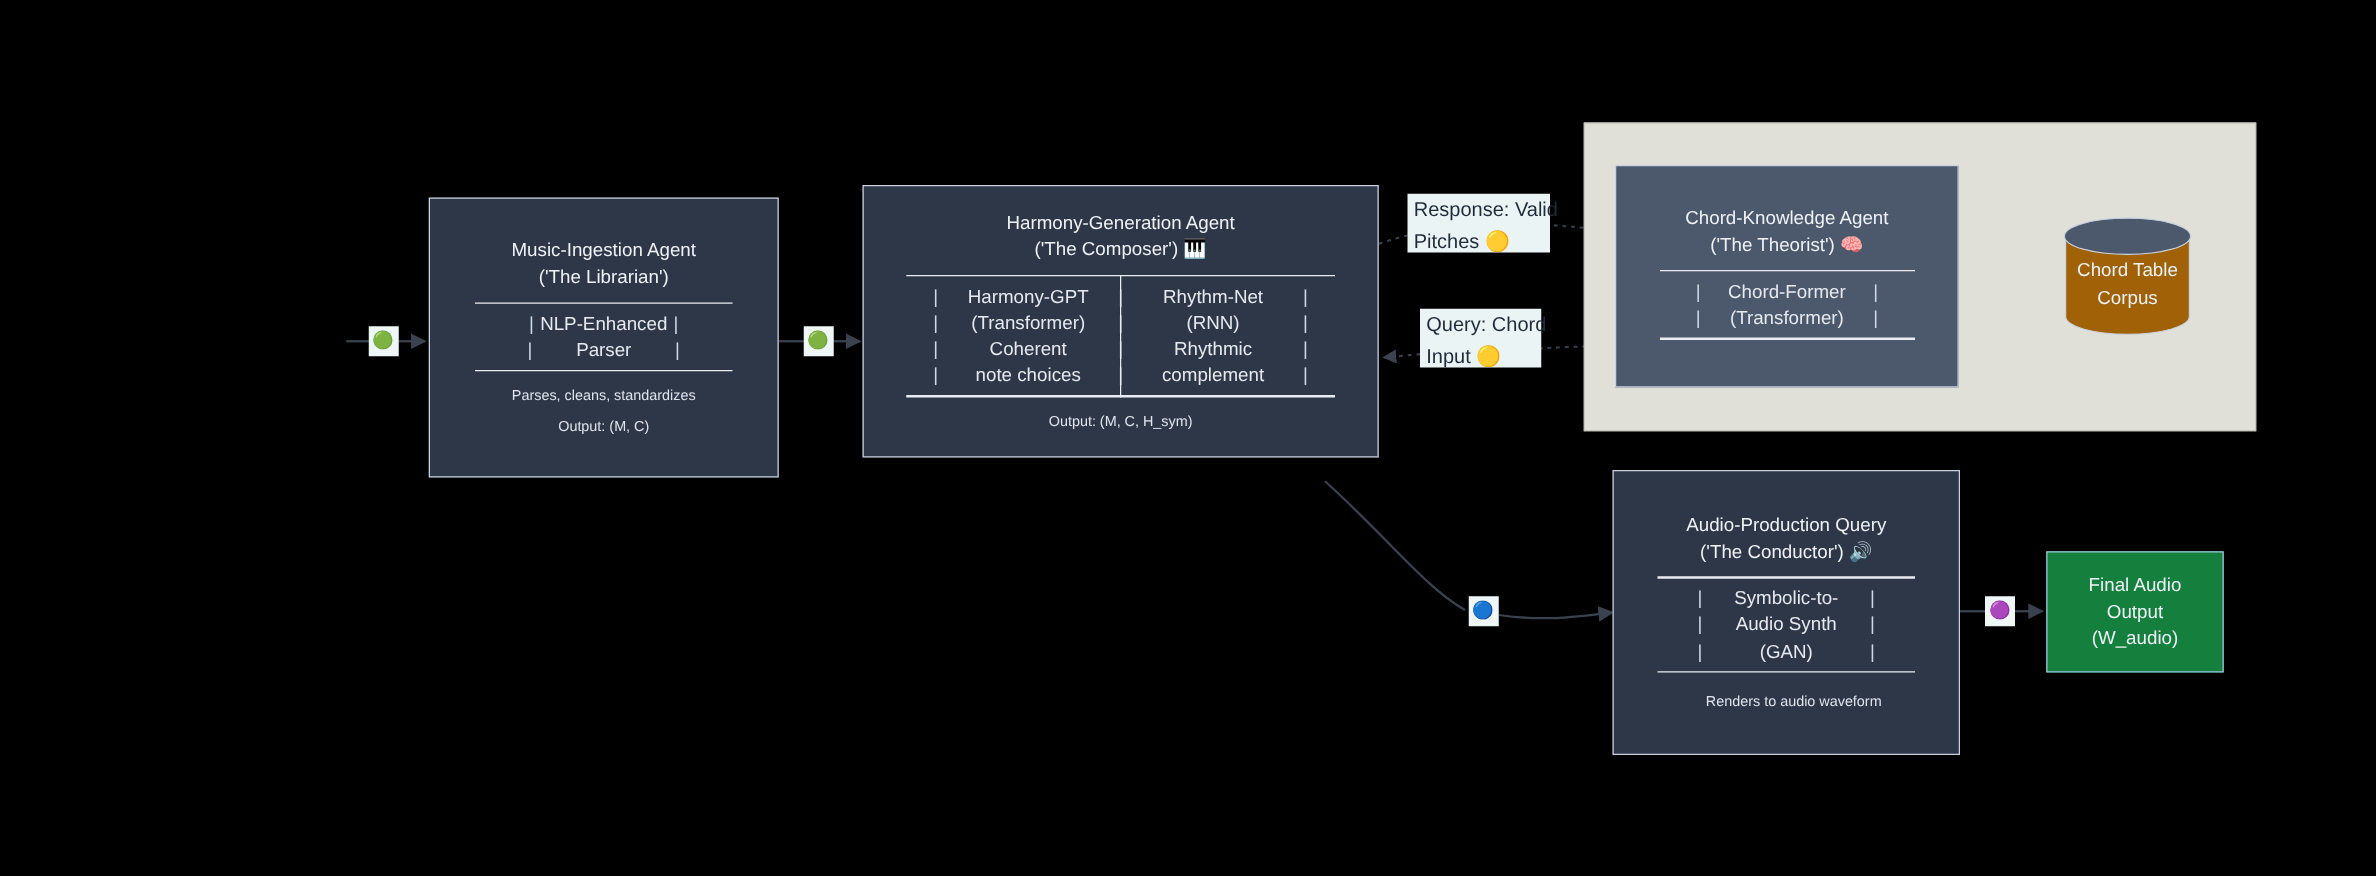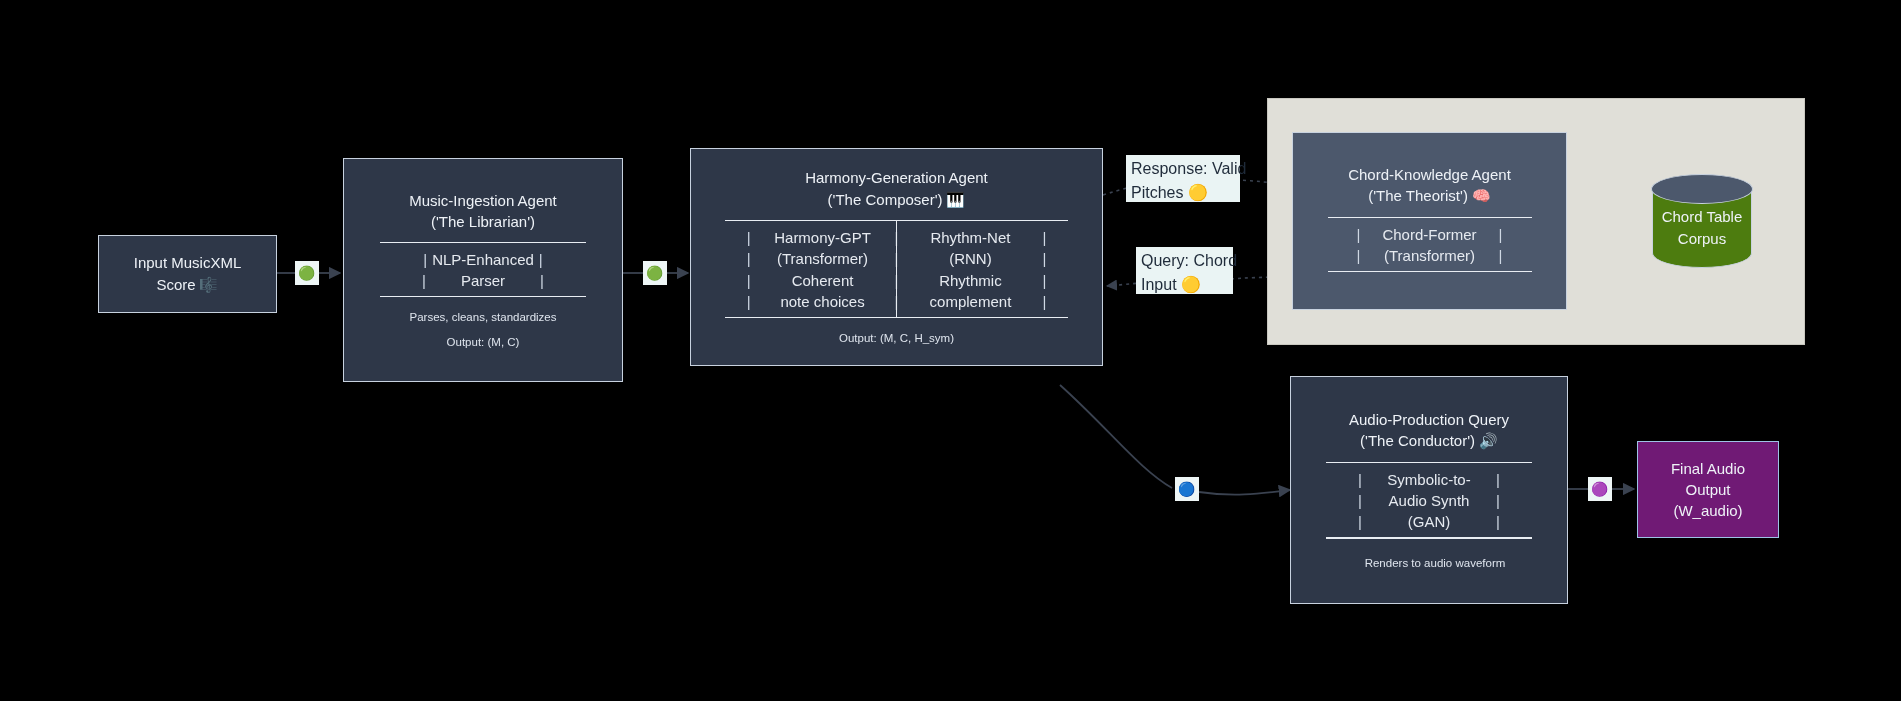--- a/index.html
+++ b/index.html
@@ -46,21 +46,21 @@
     border: 1.6px solid #c8d2df;
     display: flex;
     flex-direction: column;
     align-items: center;
     justify-content: center;
     text-align: center;
     line-height: 1.42;
   }
   .node.dark   { background: #2e3748; }
   .node.slate  { background: #4c586c; }
-  .node.accent { background: #701a75; border-color: #9ec3e6; }
+  .node.accent { background: #15803d; border-color: #9ec3e6; }
 
   .node-title {
     font-size: 15px;
     color: #eef2f7;
     white-space: nowrap;
   }
   .node-sub {
     font-size: 15px;
     color: #eef2f7;
     white-space: nowrap;
@@ -109,21 +109,21 @@
   }
   .bar {
     color: #cfd8e4;
     padding: 0 5px;
     font-weight: 300;
   }
 
   
   .cylinder {
     position: absolute;
-    background: #4d7c0f;
+    background: #a16207;
     border: 1.6px solid #c8d2df;
     border-radius: 50% / 16%;
     display: flex;
     align-items: center;
     justify-content: center;
     text-align: center;
     box-sizing: border-box;
   }
   .cylinder .cyl-top {
     position: absolute;
@@ -202,27 +202,20 @@
 
     <path d="M 1060 385 C 1110 430, 1140 470, 1172 488" fill="none" stroke="#3a4250" stroke-width="1.8"></path>
     <path d="M 1199 492 C 1240 498, 1270 492, 1290 490" fill="none" stroke="#3a4250" stroke-width="1.8" marker-end="url(#arrow)"></path>
 
     <line x1="1568" y1="489" x2="1588" y2="489" stroke="#3a4250" stroke-width="1.8"></line>
     <line x1="1612" y1="489" x2="1634" y2="489" stroke="#3a4250" stroke-width="1.8" marker-end="url(#arrow)"></line>
   </svg>
 
   <div class="cluster" style="left:1267px; top:98px; width:538px; height:247px;"></div>
 
-  <div class="node dark" style="left:98px; top:235px; width:179px; height:78px;">
-    <div class="node-title">Input MusicXML</div>
-    <div class="node-title">
-      <span>Score</span>
-      <span class="emoji">🎼</span>
-    </div>
-  </div>
 
   <div class="node dark" style="left:343px; top:158px; width:280px; height:224px;">
     <div class="node-title">Music-Ingestion Agent</div>
     <div class="node-sub">('The Librarian')</div>
 
     <div class="tbl" style="width:206px;">
       <div class="tbl-row">
         <span class="bar">|</span>
         <span class="tbl-cell">NLP-Enhanced</span>
         <span class="bar">|</span>

